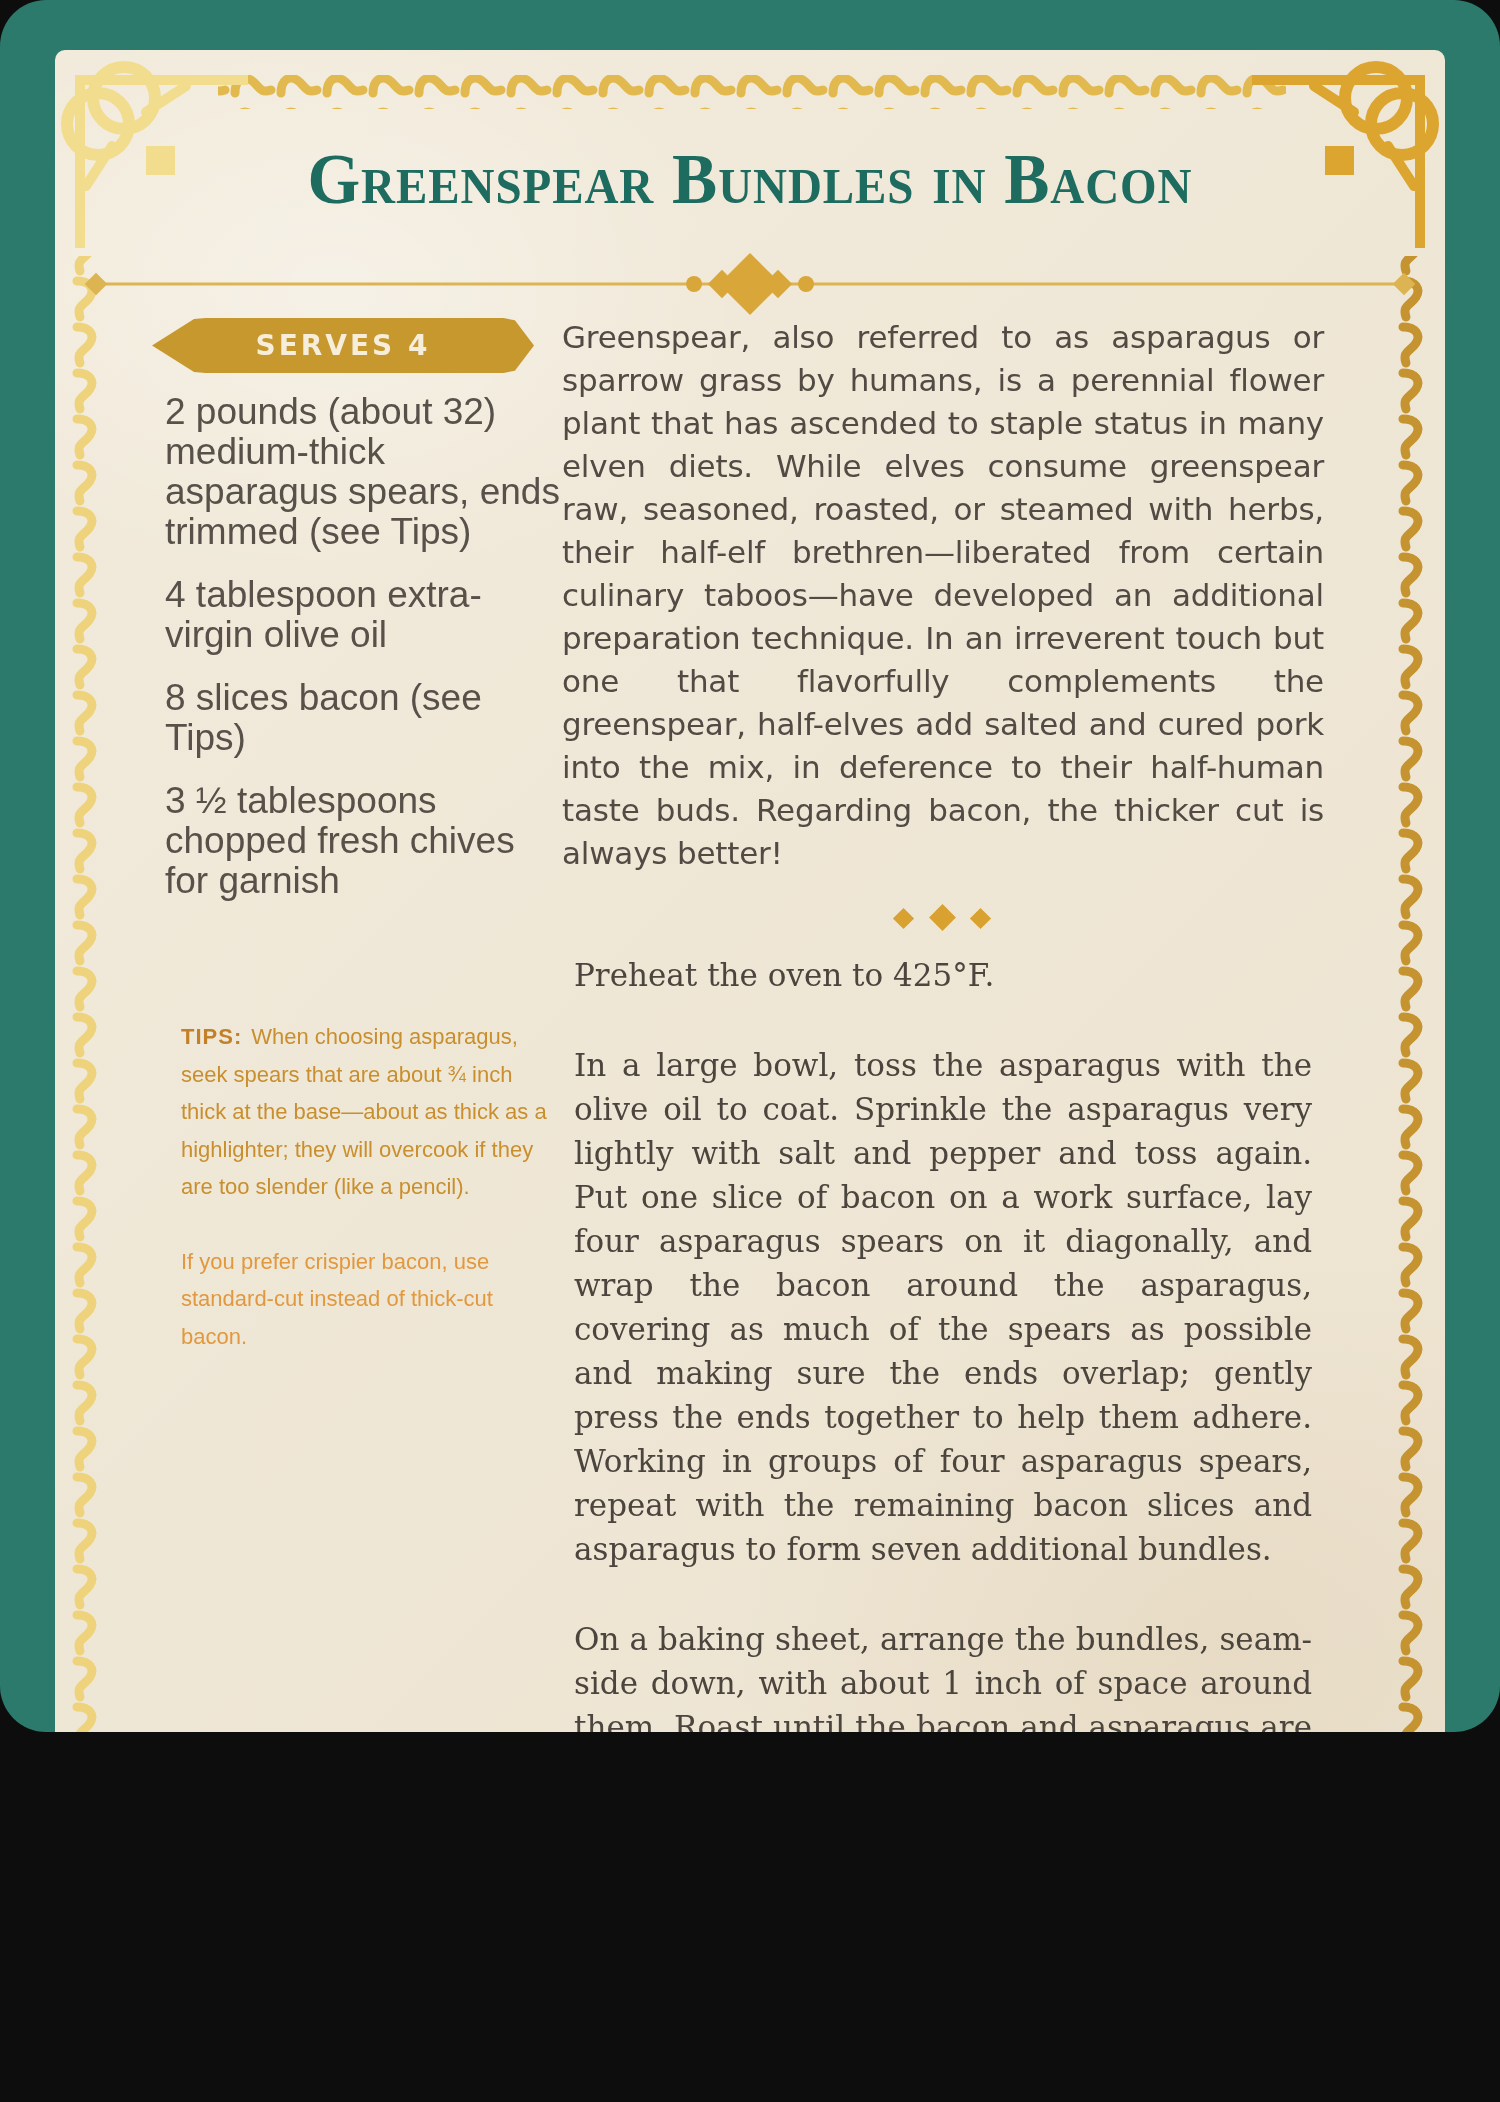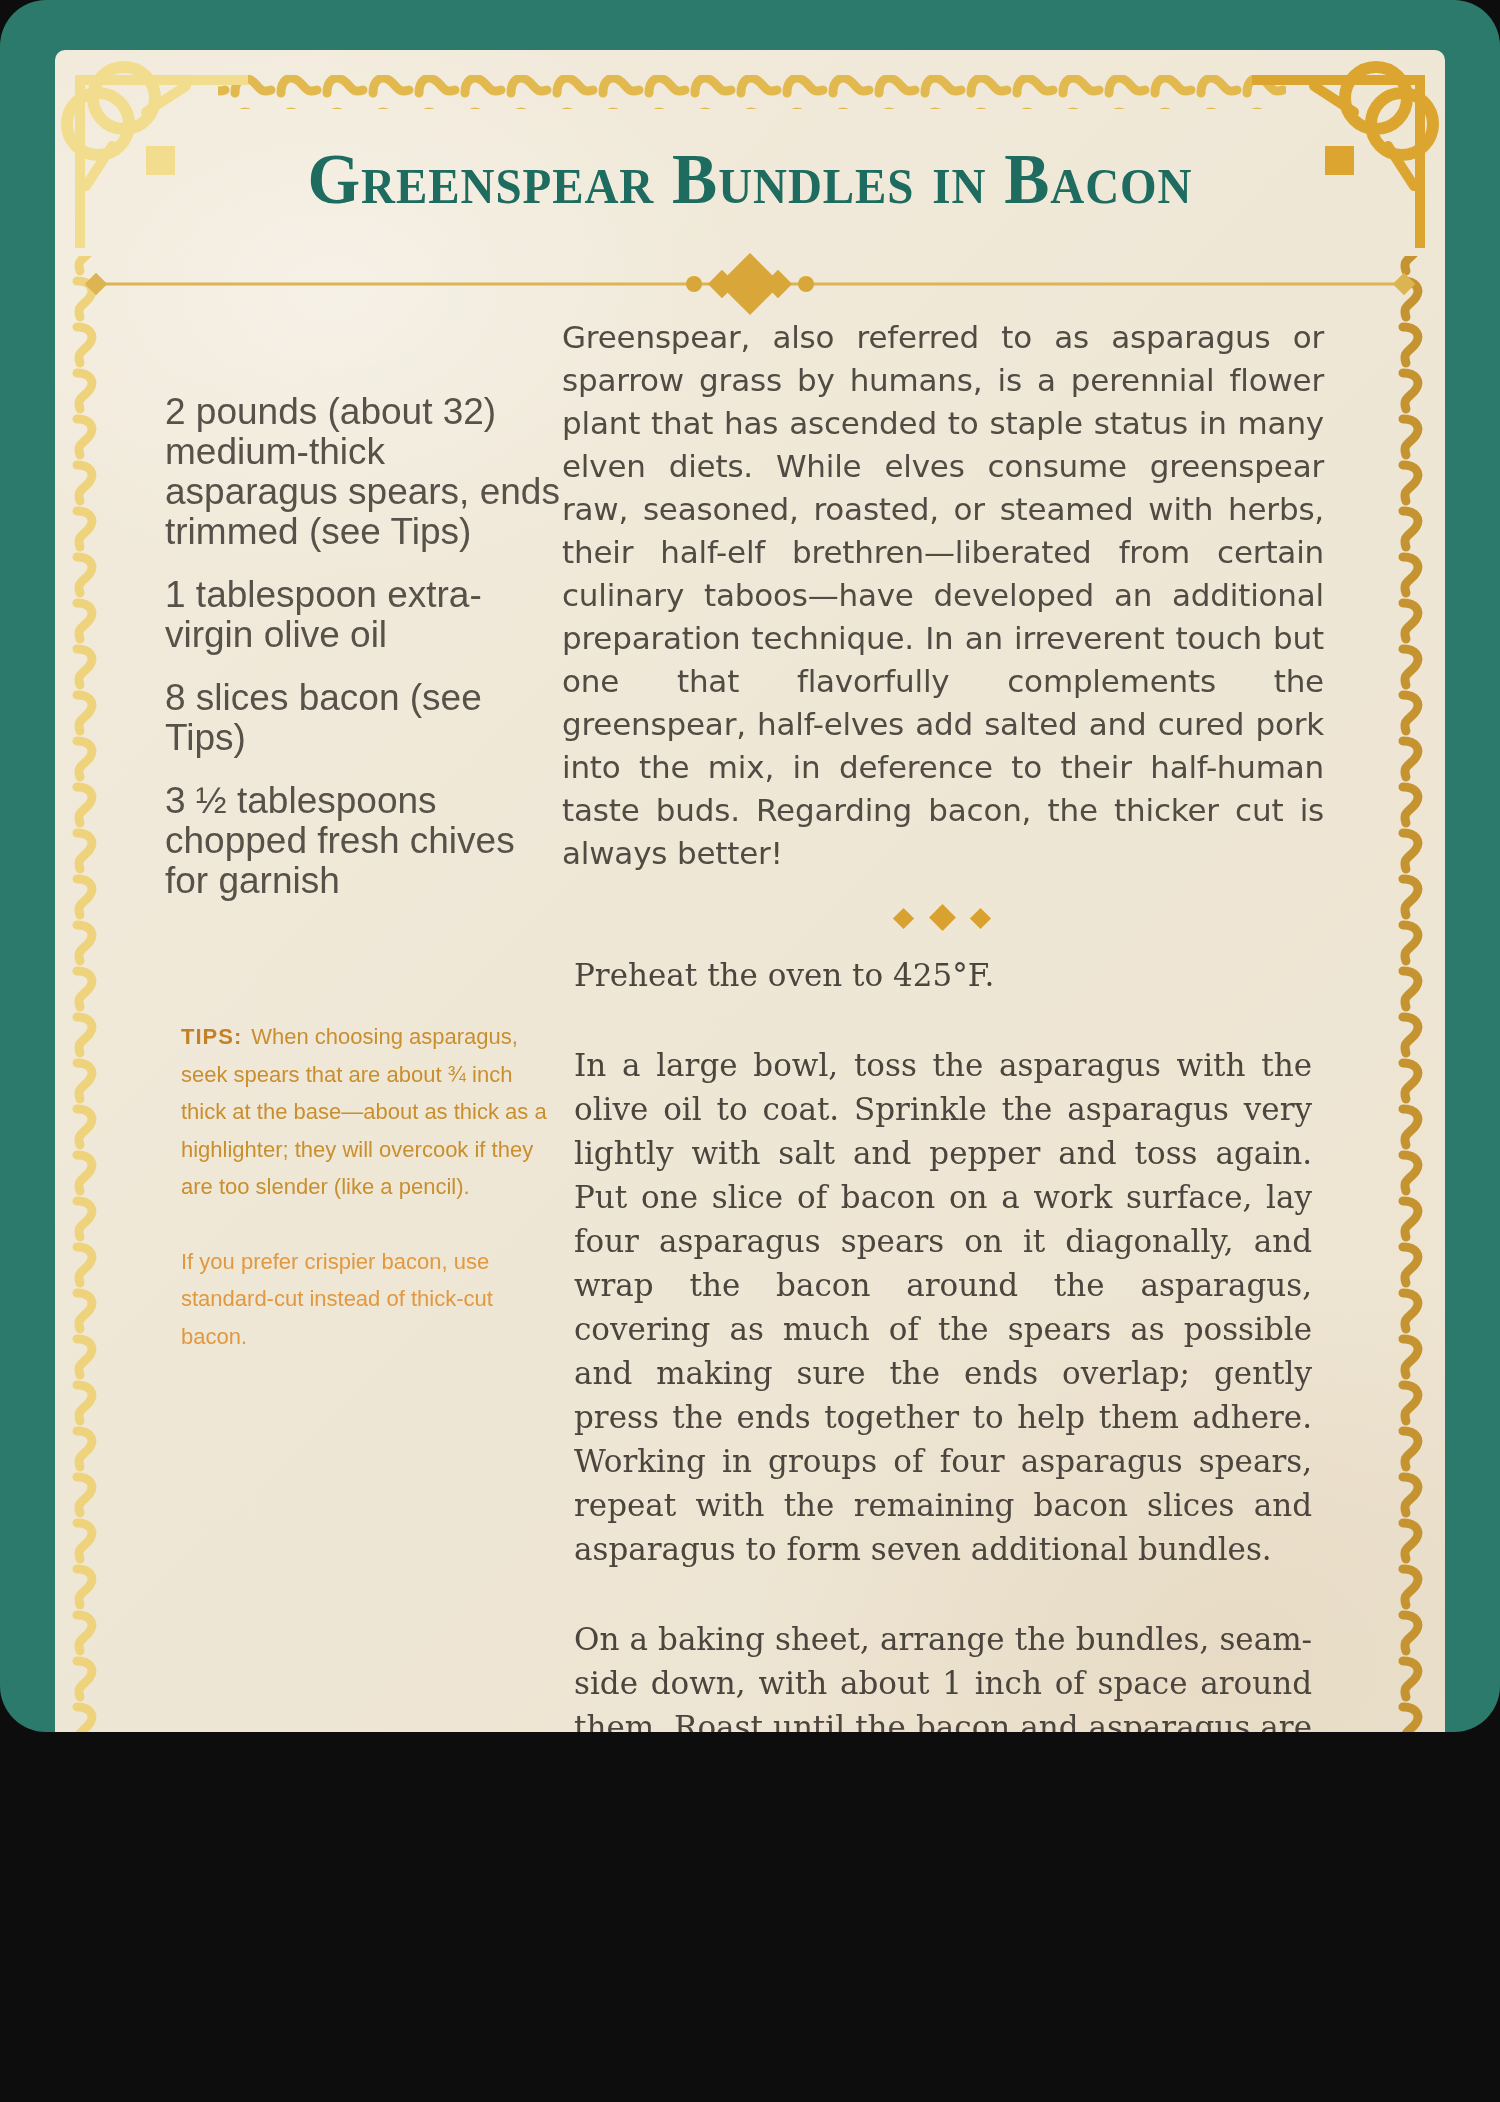--- a/index.html
+++ b/index.html
@@ -94,24 +94,27 @@
         <circle cx="694" cy="284" r="8" fill="#d9a739"></circle>
         <rect x="712" y="274" width="20" height="20" transform="rotate(45 722 284)" fill="#d9a739"></rect>
         <rect x="728" y="262" width="44" height="44" transform="rotate(45 750 284)" fill="#d9a739"></rect>
         <rect x="768" y="274" width="20" height="20" transform="rotate(45 778 284)" fill="#d9a739"></rect>
         <circle cx="806" cy="284" r="8" fill="#d9a739"></circle>
       </g>
     </svg>
 
     <h1 class="title">Greenspear Bundles in Bacon</h1>
 
+    <div class="serves">
+      <span>SERVES 4</span>
+    </div>
 
     <ul class="ingredients">
       <li>2 pounds (about 32) medium-thick asparagus spears, ends trimmed (see Tips)</li>
-      <li>1 tablespoon extra-virgin olive oil</li>
+      <li>4 tablespoon extra-virgin olive oil</li>
       <li>8 slices bacon (see Tips)</li>
       <li>3 ½ tablespoons chopped fresh chives for garnish</li>
     </ul>
 
     <div class="tips">
       <p class="tip-1"><span class="tips-label">TIPS:</span><span>When choosing asparagus, seek spears that are about ¾ inch thick at the base—about as thick as a highlighter; they will overcook if they are too slender (like a pencil).</span></p>
       <p class="tip-2">If you prefer crispier bacon, use standard-cut instead of thick-cut bacon.</p>
     </div>
 
     <div class="rightcol">

